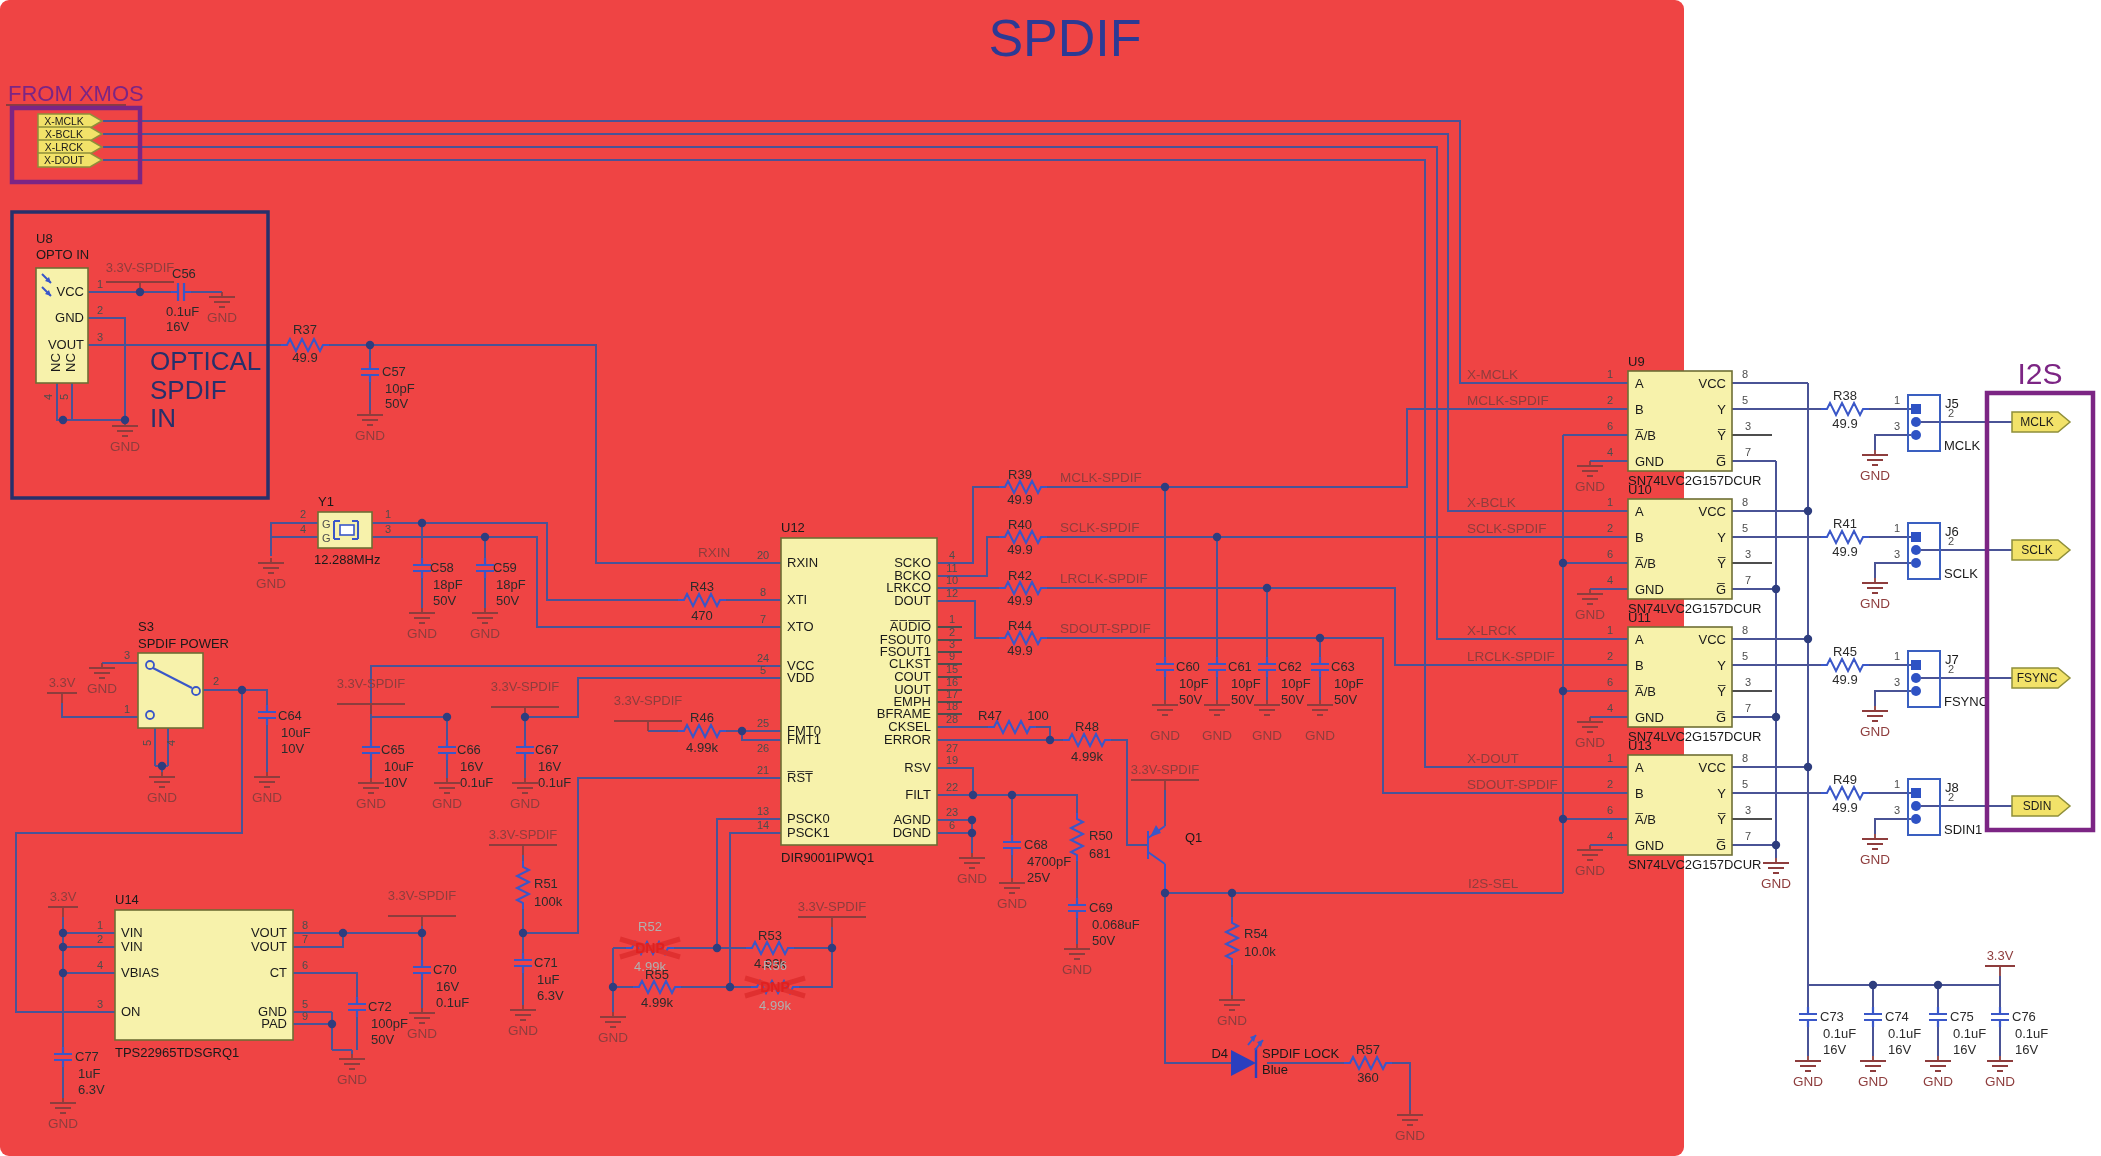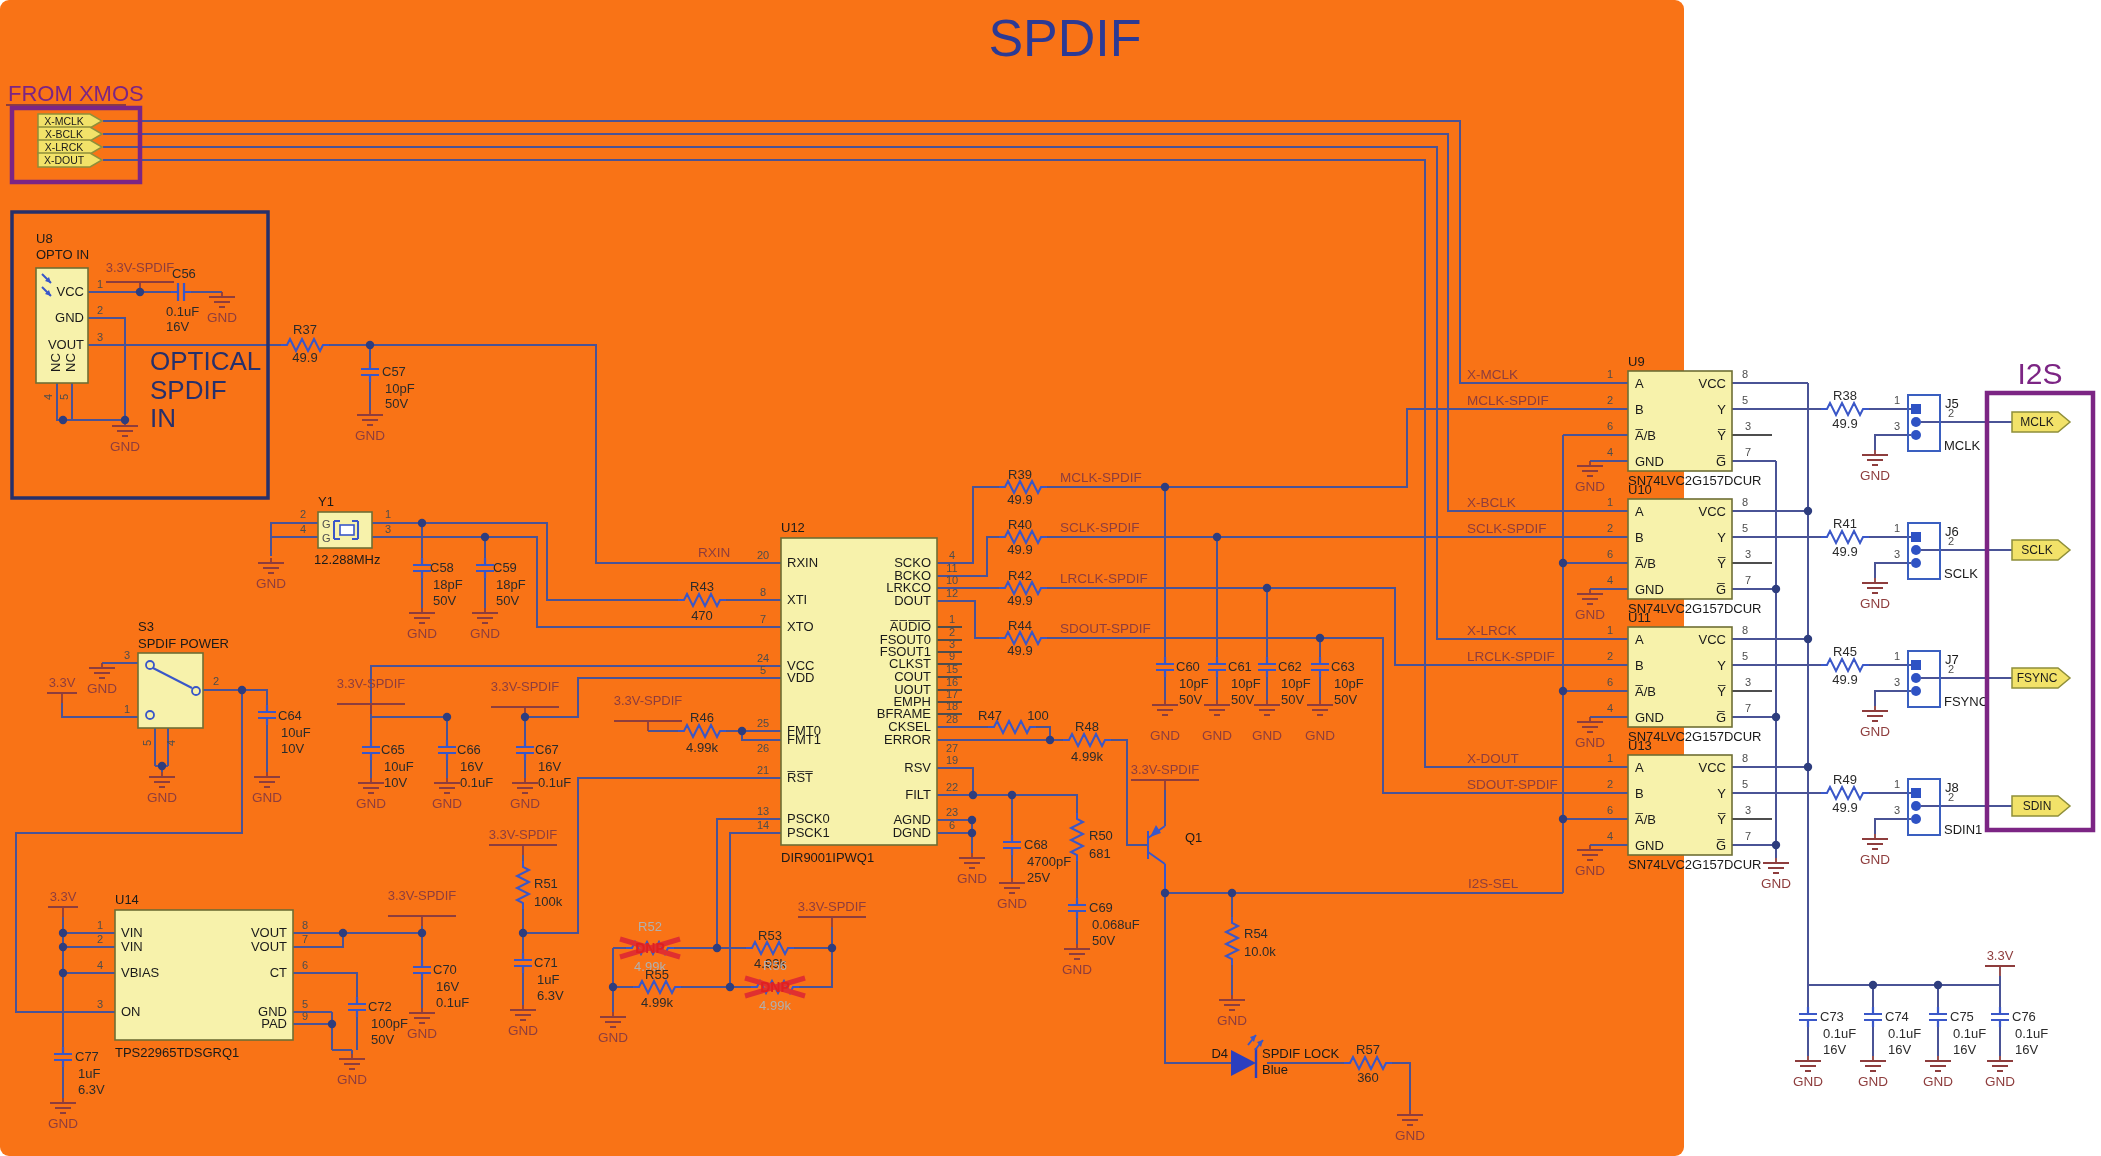--- a/index.html
+++ b/index.html
@@ -1,16 +1,16 @@
 <!DOCTYPE html>
 <html><head>
 <meta charset="utf-8">
 <style>
   html,body { margin:0; background:#ffffff; }
-  #canvas { position:relative; width:1684px; height:1156px; background:#f97316;border-radius:9px; }
+  #canvas { position:relative; width:1684px; height:1156px; background:#ef4444;border-radius:9px; }
   svg { font-family:"Liberation Sans", sans-serif; }
   .w    { stroke:#4a5396; stroke-width:2; fill:none; }
   .stub { stroke:#4d4d4d; stroke-width:1.8; fill:none; }
   .blue { stroke:#3a57c8; stroke-width:2; fill:none; }
   .ic   { fill:#f7f2ab; stroke:#6e6e35; stroke-width:1.6; }
   .navybox { fill:none; stroke:#27306b; stroke-width:3.5; }
   .purplebox { fill:none; stroke:#7c2584; stroke-width:4.5; }
   .mar  { stroke:#8e3d3d; stroke-width:1.8; fill:none; }
   .flag { fill:#f2e269; stroke:#8f8f3a; stroke-width:1.5; }
   .connbox { fill:none; stroke:#3a5fc0; stroke-width:2; }

